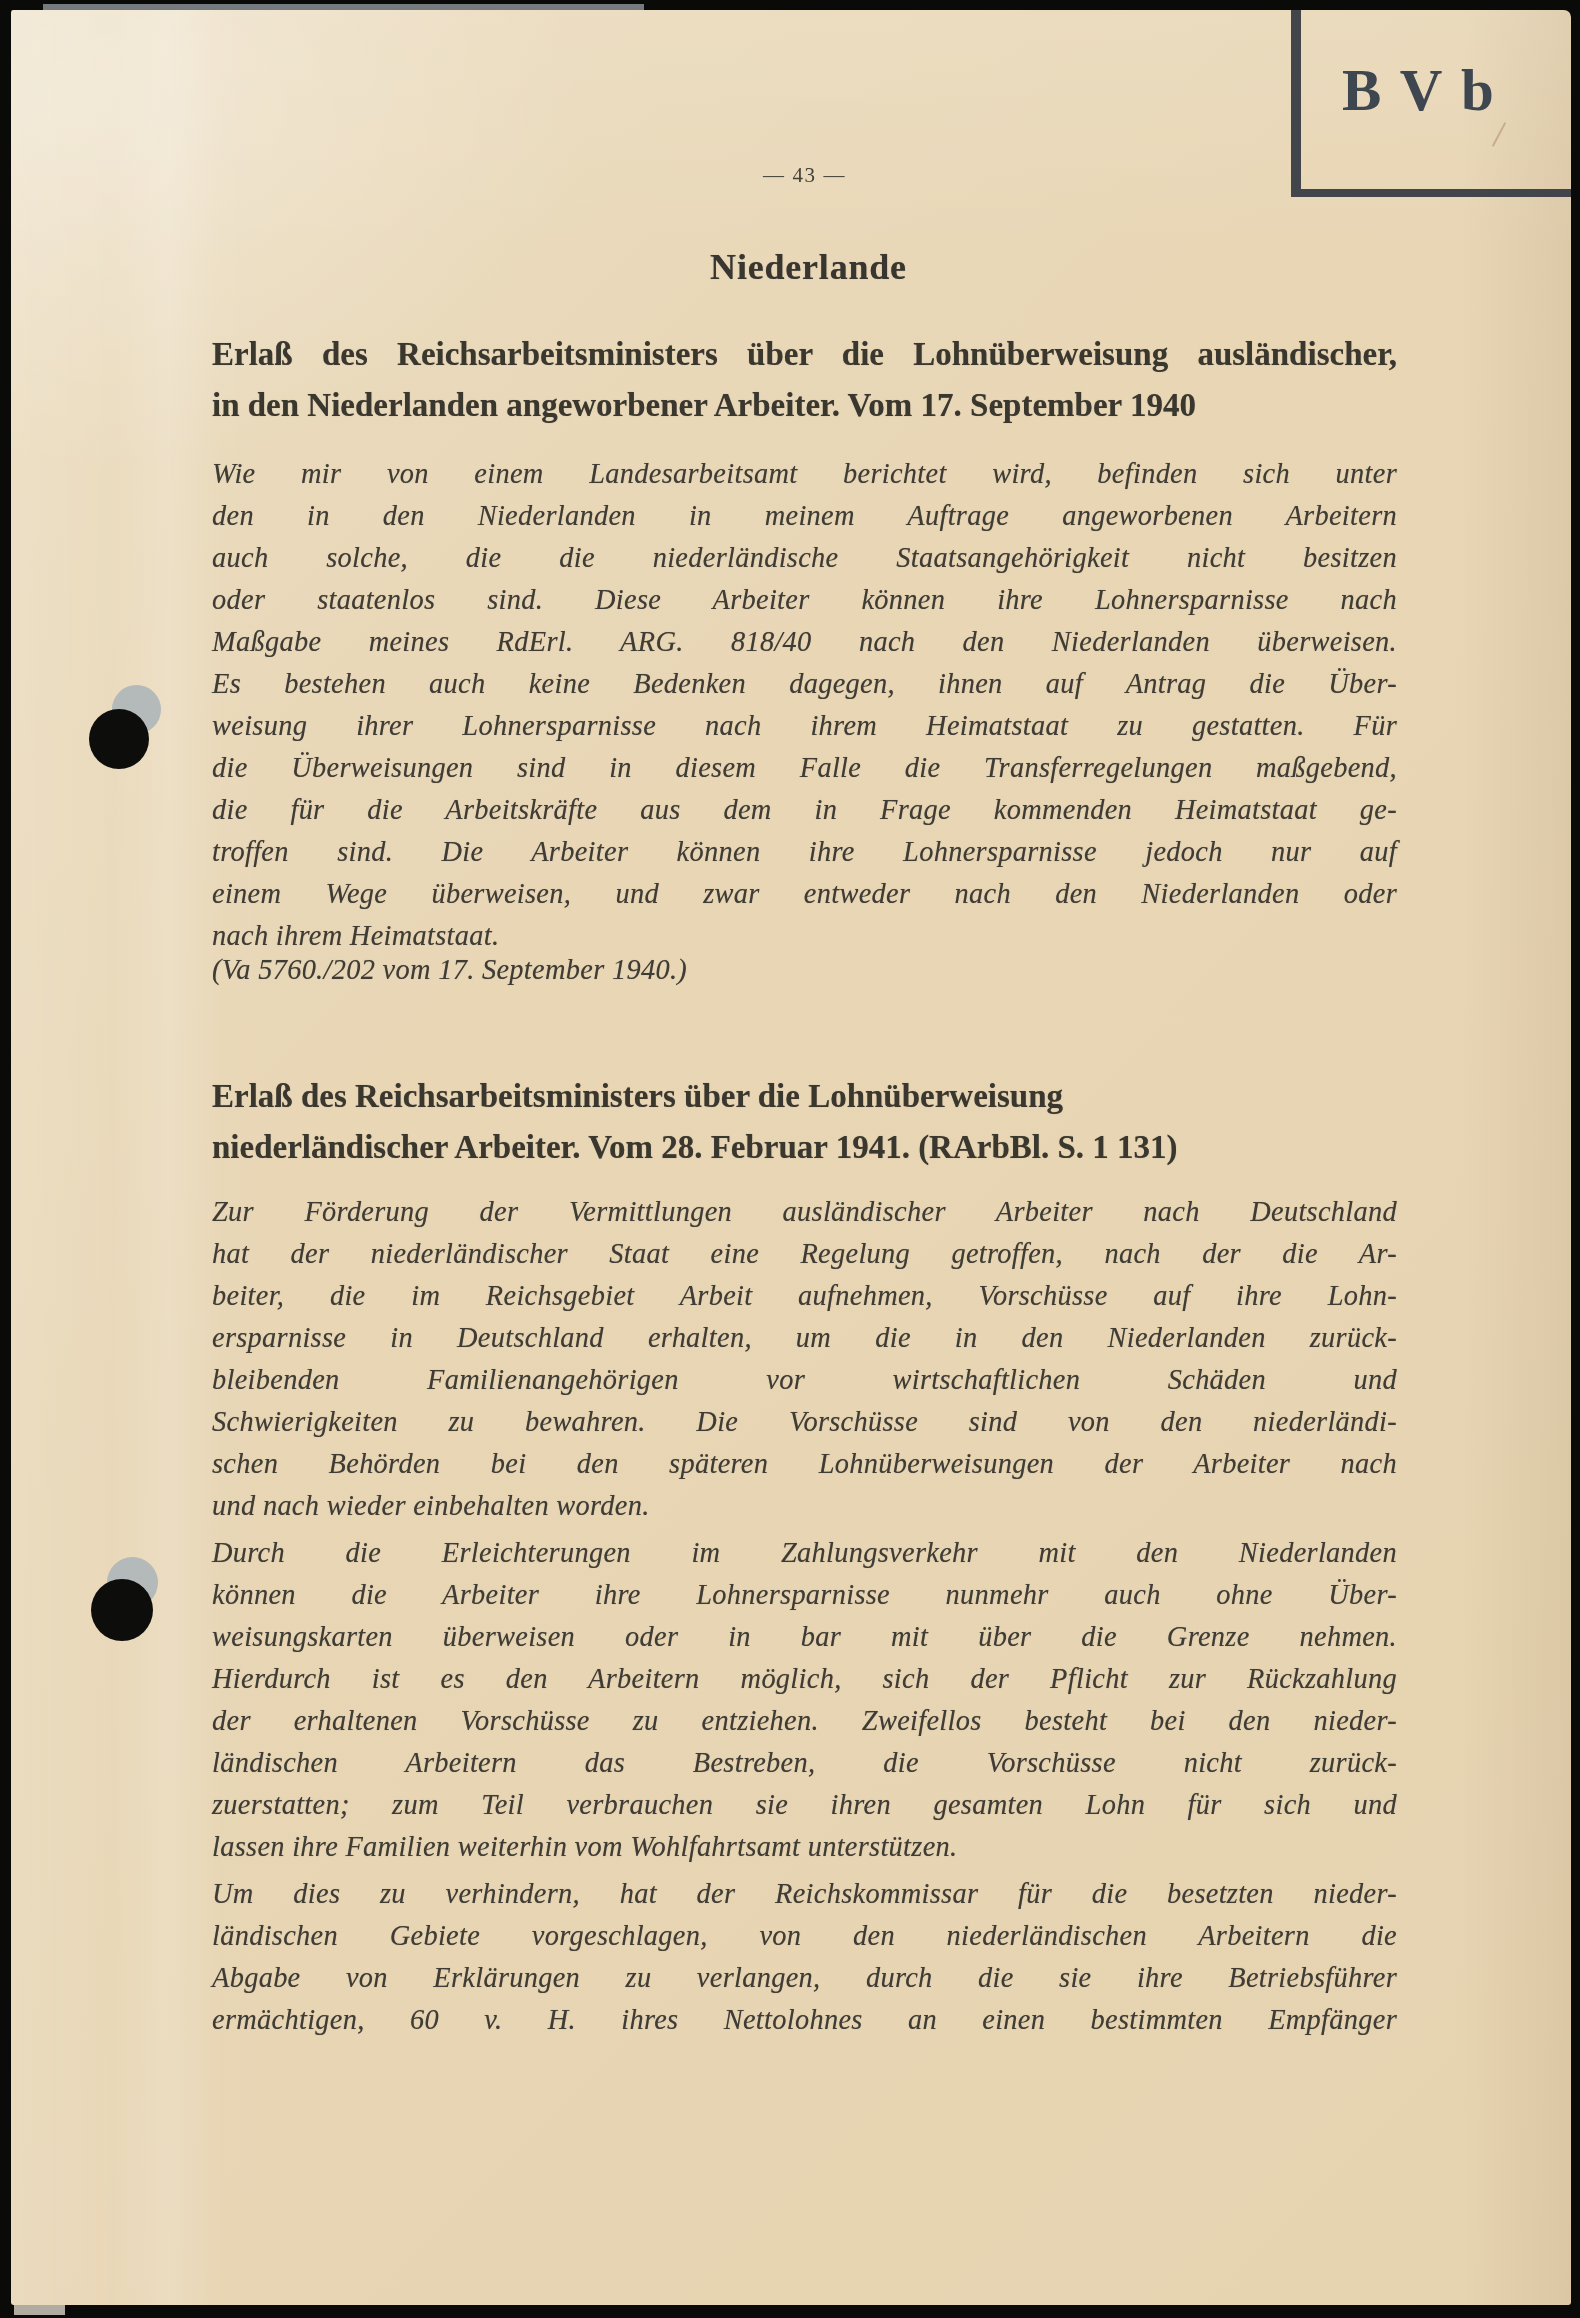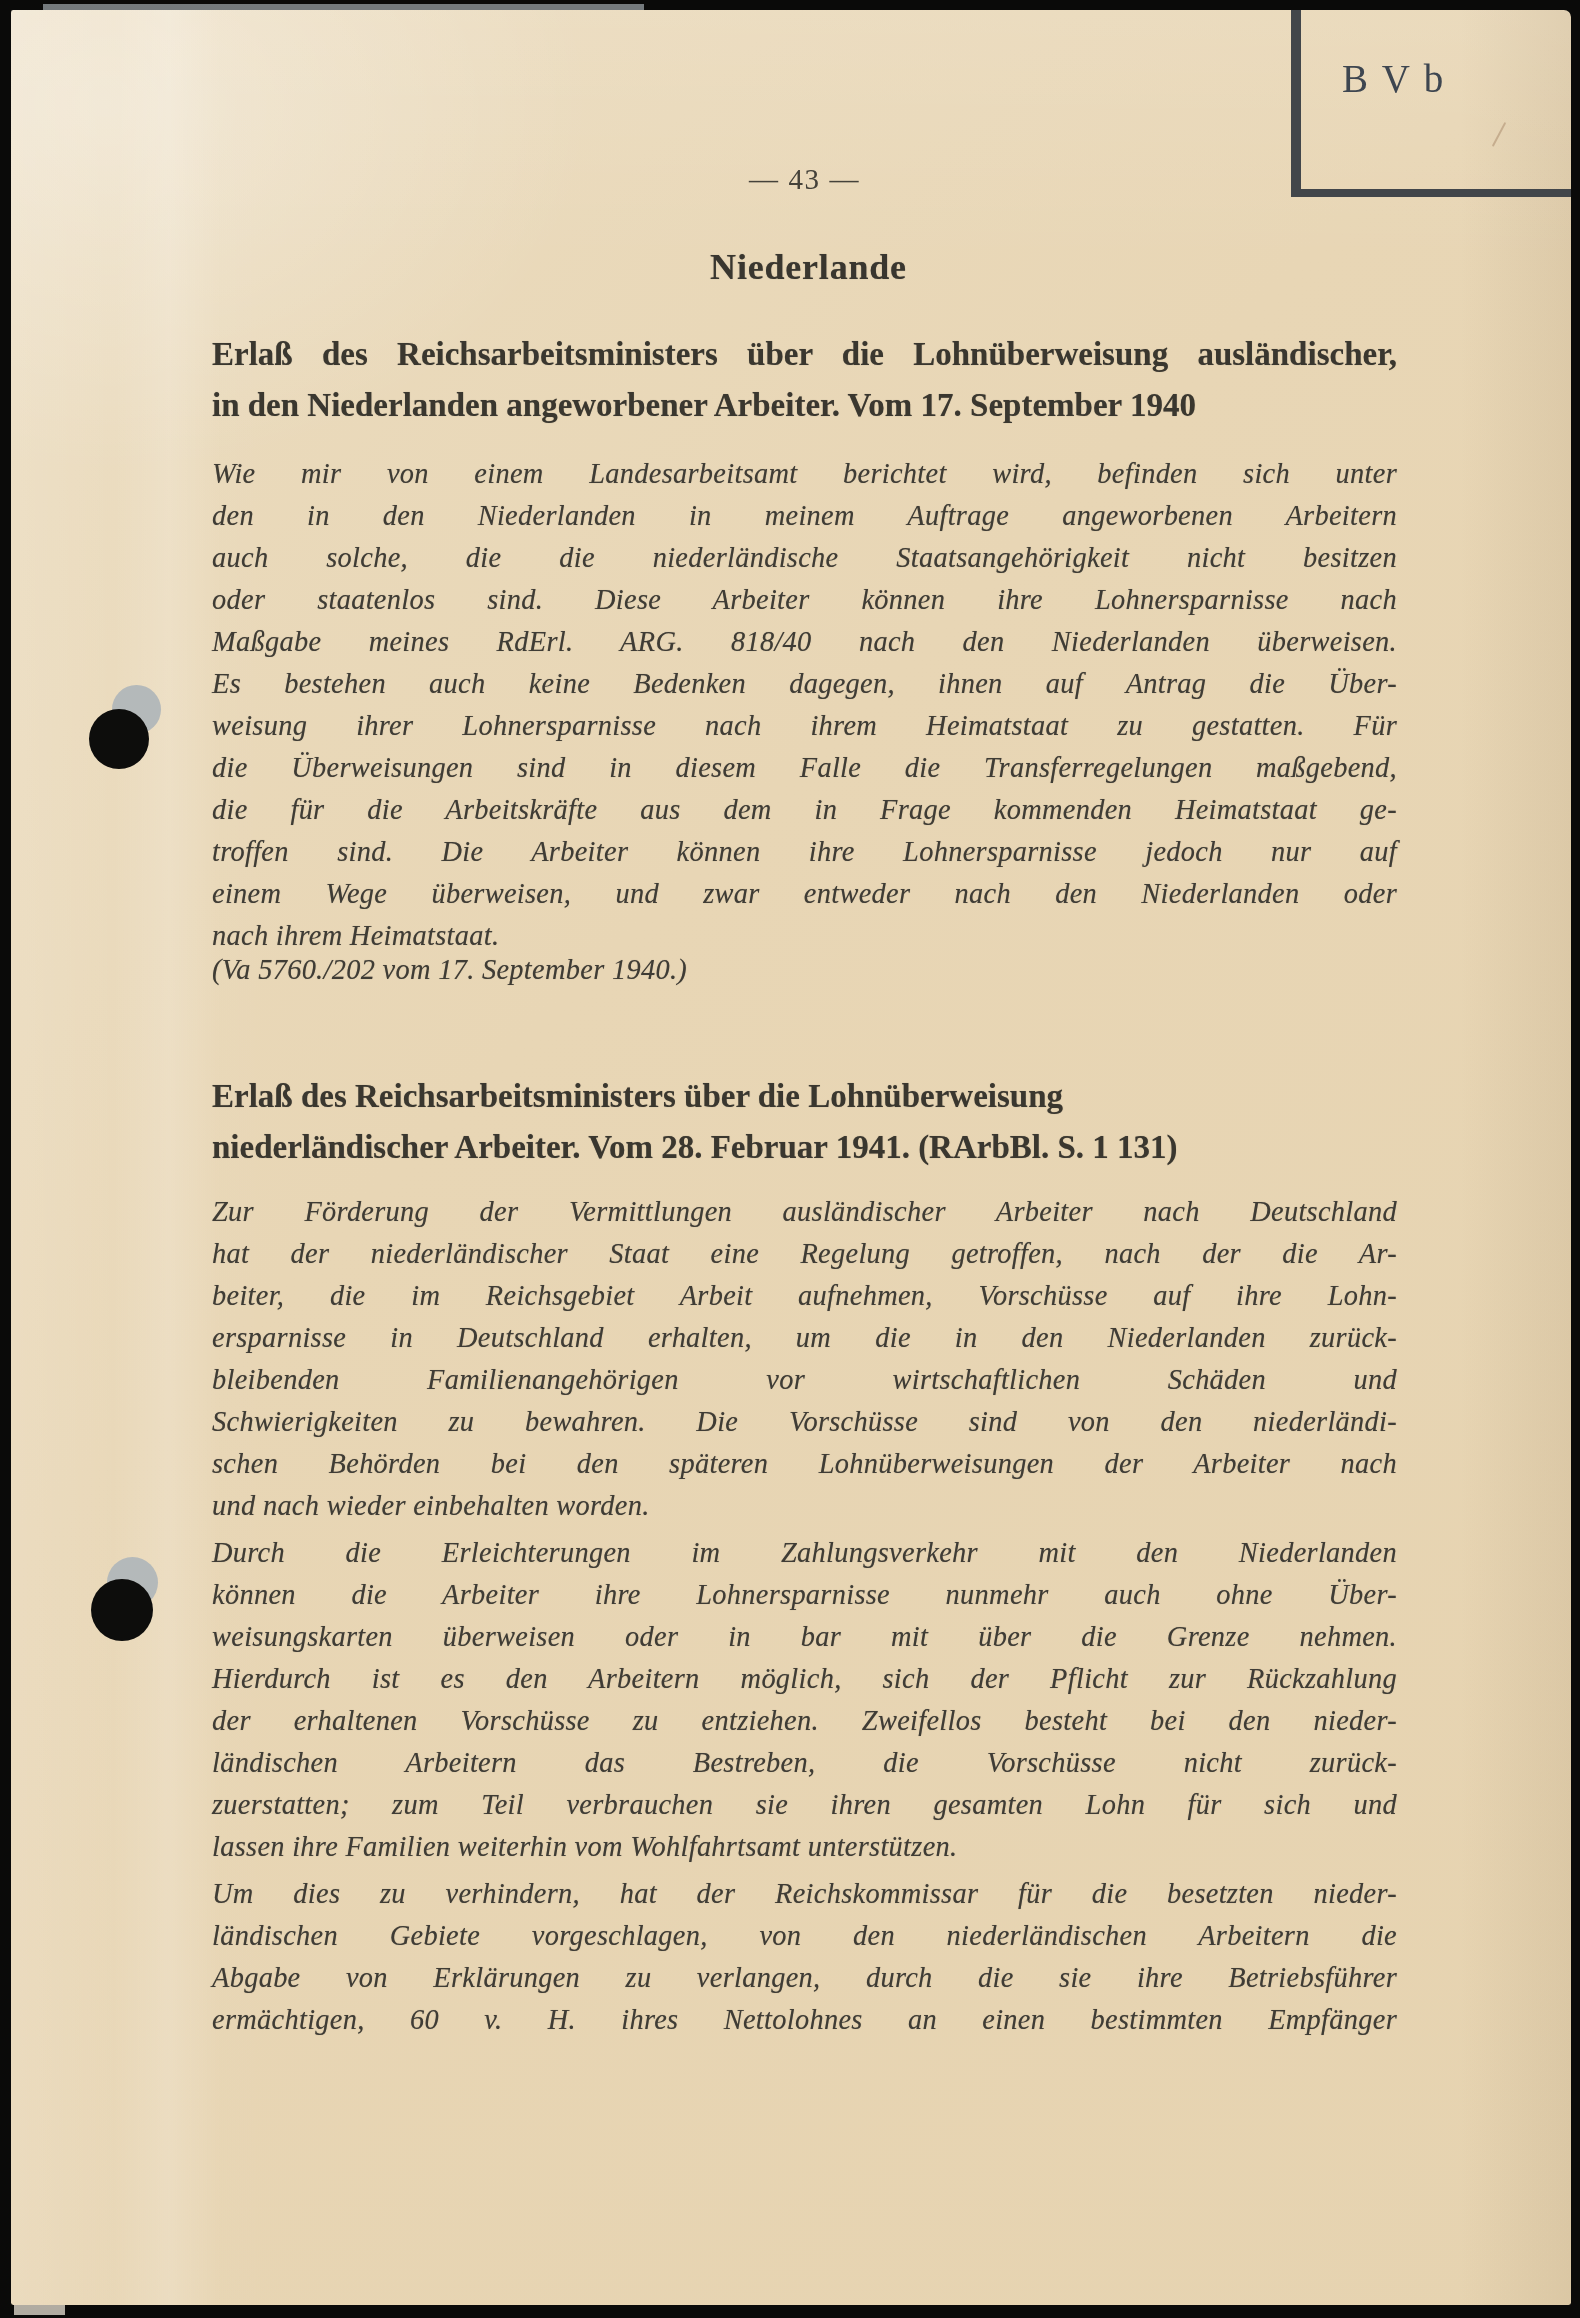--- a/index.html
+++ b/index.html
@@ -34,27 +34,27 @@
 
   
   .bvb-box {
     position: absolute; left: 1280px; top: 0; width: 280px; height: 187px;
     border-left: 10.3px solid #42464a;
     border-bottom: 8.7px solid #42464a;
     box-sizing: border-box;
   }
   .bvb-label {
     position: absolute; left: 41px; top: 46px;
-    font-size: 39px; font-weight: normal; color: #3e4650;
+    font-size: 59px; font-weight: bold; color: #3e4650;
     letter-spacing: 2.4px; white-space: pre;
   }
 
   .pagenum {
     position: absolute; left: 201px; top: 153px; width: 1185px;
-    text-align: center; font-size: 29px; color: #45423a; letter-spacing: 1.6px;
+    text-align: center; font-size: 21px; color: #45423a; letter-spacing: 1.6px;
   }
 
   .title {
     position: absolute; left: 201px; top: 232px; width: 1185px; margin: 4px;
     text-align: center; font-size: 36px; font-weight: bold; color: #39362f;
     letter-spacing: 0.8px;
     text-shadow: 0 0 0.8px rgba(57,54,47,0.5);
   }
 
   .heading {

